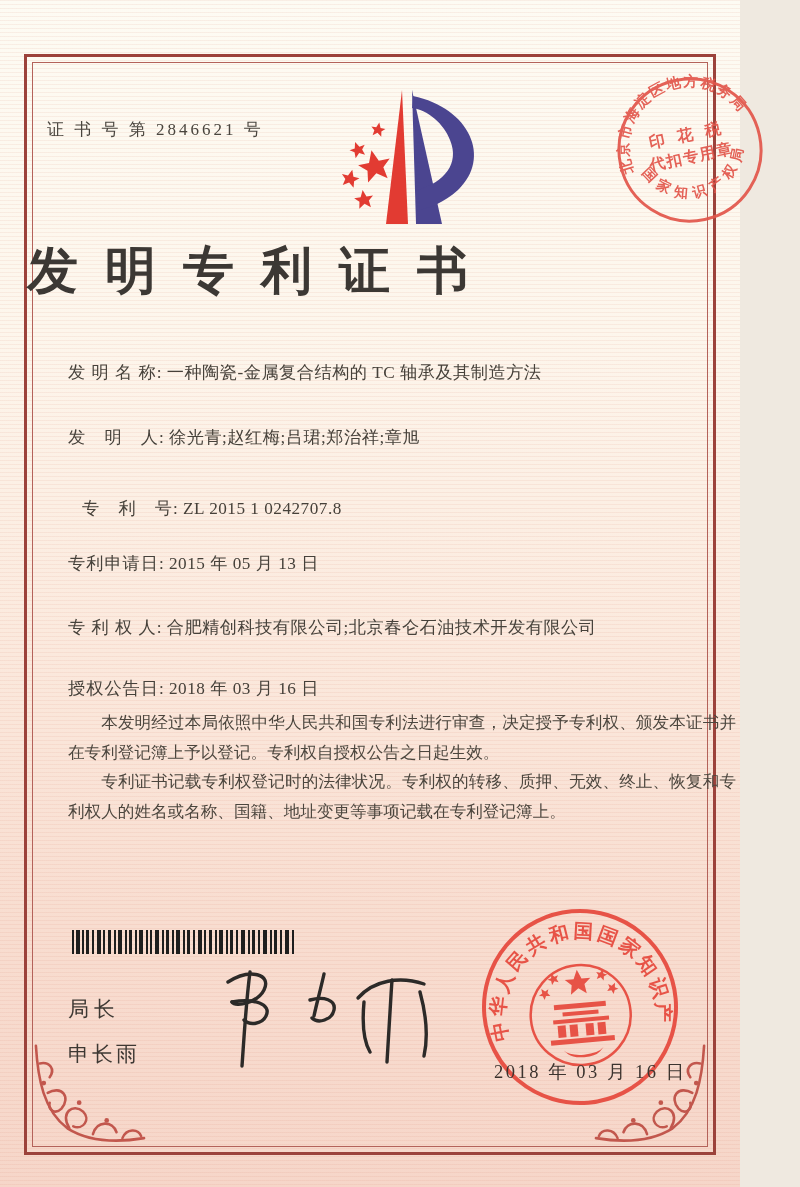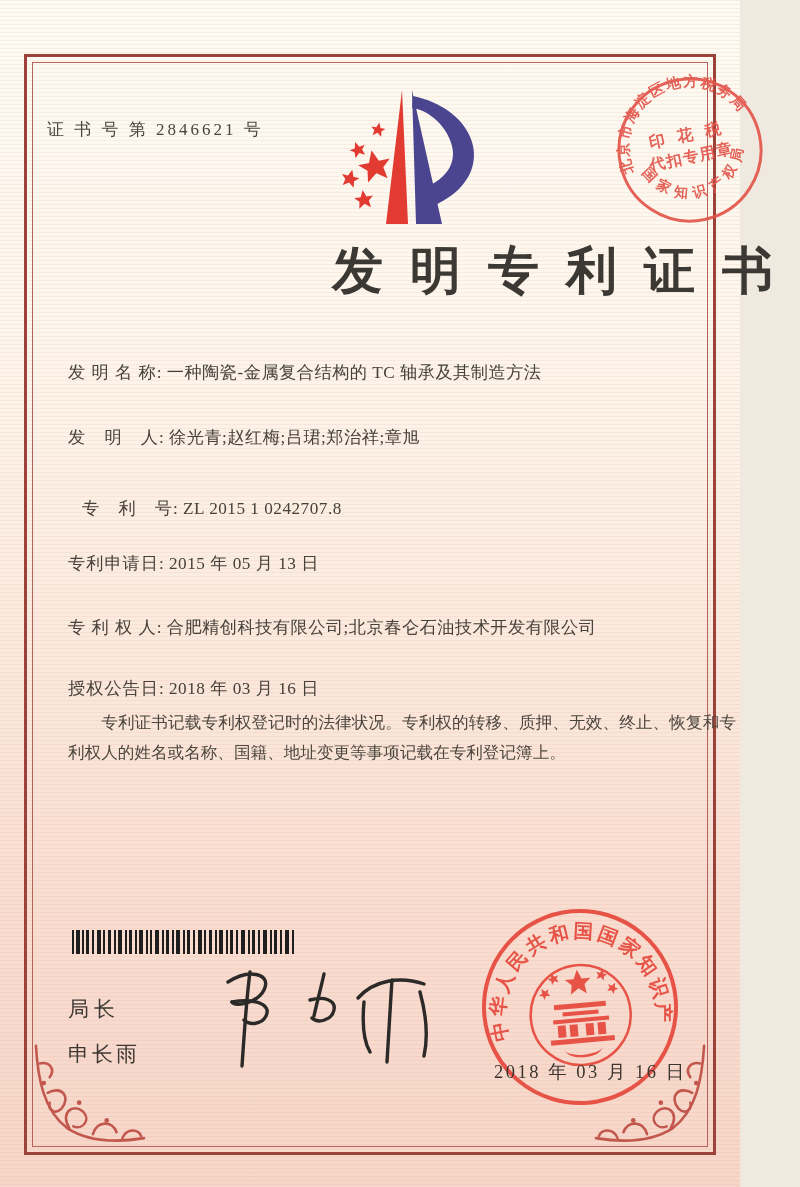--- a/index.html
+++ b/index.html
@@ -20,22 +20,22 @@
     position:absolute;left:32px;top:62px;right:32px;bottom:40px;
     border:1px solid #b4625a;
   }
   .cert-no{
     position:absolute;left:47px;top:118px;
     font-size:17px;letter-spacing:3px;color:#4a453e;
   }
   .logo{position:absolute;left:320px;top:84px;width:172px;height:148px;}
   .title{
     position:absolute;left:0;top:237px;width:800px;
-    text-align:right;font-size:51px;font-weight:bold;color:#3c3834;
-    letter-spacing:27px;box-sizing:border-box;
+    text-align:left;font-size:51px;font-weight:bold;color:#3c3834;
+    letter-spacing:27px;padding-left:27px;box-sizing:border-box;
     font-family:"Liberation Serif","DejaVu Serif",serif;
   }
   .fields{position:absolute;left:68px;top:358px;width:672px;}
   .field{font-size:17.2px;color:#46413a;margin-bottom:0;position:absolute;left:0;white-space:nowrap;}
   .f0{top:2px;} .f1{top:67px;} .f2{top:138px;margin-left:14px;} .f3{top:193px;} .f4{top:257px;} .f5{top:318px;}
   .flabel{letter-spacing:1px;}
   .fvalue{letter-spacing:0.5px;}
   .paras{
     position:absolute;left:68px;top:708px;width:668px;
     font-size:16.6px;line-height:1.78;color:#4c463e;text-align:justify;
@@ -140,20 +140,21 @@
       <span class="flabel">专 利 权 人:</span>
       <span class="fvalue">合肥精创科技有限公司;北京春仑石油技术开发有限公司</span>
     </div>
     <div class="field f5">
       <span class="flabel">授权公告日:</span>
       <span class="fvalue">2018 年 03 月 16 日</span>
     </div>
   </div>
 
   <div class="paras">
+    <p>本发明经过本局依照中华人民共和国专利法进行审查，决定授予专利权、颁发本证书并在专利登记簿上予以登记。专利权自授权公告之日起生效。</p>
     <p>专利证书记载专利权登记时的法律状况。专利权的转移、质押、无效、终止、恢复和专利权人的姓名或名称、国籍、地址变更等事项记载在专利登记簿上。</p>
   </div>
 
   <svg class="barcode" viewBox="0 0 224 24" preserveAspectRatio="none">
     <g fill="#1e1e1e">
       <rect x="0" y="0" width="2" height="24"></rect>
         <rect x="4" y="0" width="4" height="24"></rect>
         <rect x="10" y="0" width="2" height="24"></rect>
       <rect x="14" y="0" width="3" height="24"></rect>
         <rect x="20" y="0" width="2" height="24"></rect>

